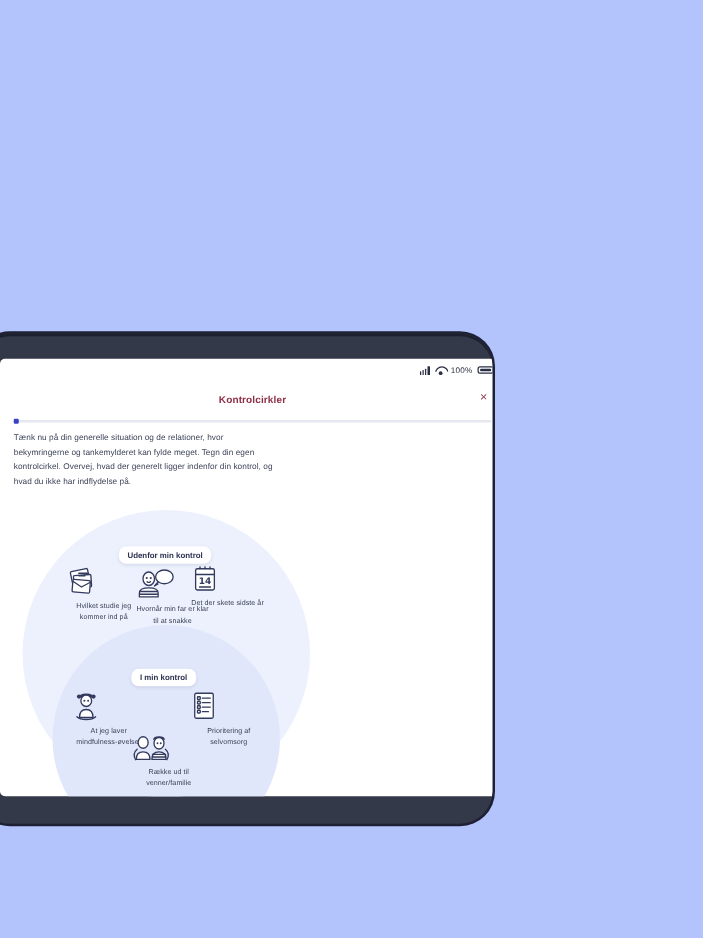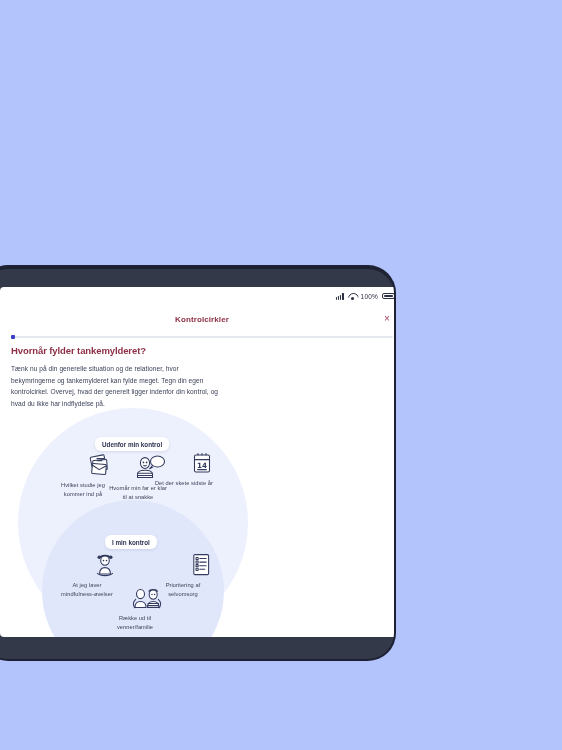--- a/index.html
+++ b/index.html
@@ -138,21 +138,21 @@
     box-shadow:0 1px 3px rgba(40,50,90,.13);
     white-space:nowrap;
     z-index:6;
   }
   .pill-outer{left:95px;top:437px;}
   .pill-inner{left:105px;top:535px;}
 
   .item{
     position:absolute;
     width:60px;
-    display:flex;flex-direction:column;align-items:flex-end;
+    display:flex;flex-direction:column;align-items:flex-start;
     z-index:5;
   }
   .item .ico{height:26px;display:flex;align-items:flex-end;justify-content:center;margin-bottom:3px;}
   .item .cap{
     font-size:5.7px;line-height:1.65;color:#3c4258;text-align:center;
     letter-spacing:.05px;
   }
   svg{display:block;overflow:visible;}
   .st{fill:none;stroke:#323a5e;stroke-width:1.05;stroke-linecap:round;stroke-linejoin:round;}
   .stf{fill:#323a5e;stroke:none;}
@@ -184,21 +184,20 @@
       <div class="sheet-title">Kontrolcirkler</div>
       <div class="close-btn">×</div>
     </div>
 
     <div class="progress-wrap">
       <div class="progress-track"></div>
       <div class="progress-dot"></div>
     </div>
 
     <div class="content">
-      <h1 class="q-heading">Hvornår fylder tankemylderet?</h1>
       <p class="q-body">Tænk nu på din generelle situation og de relationer, hvor bekymringerne og tankemylderet kan fylde meget. Tegn din egen kontrolcirkel. Overvej, hvad der generelt ligger indenfor din kontrol, og hvad du ikke har indflydelse på.</p>
     </div>
 
     <div class="diagram">
       <div class="circle-outer"></div>
       <div class="circle-inner"></div>
     </div>
 
   </div>
 </div>

